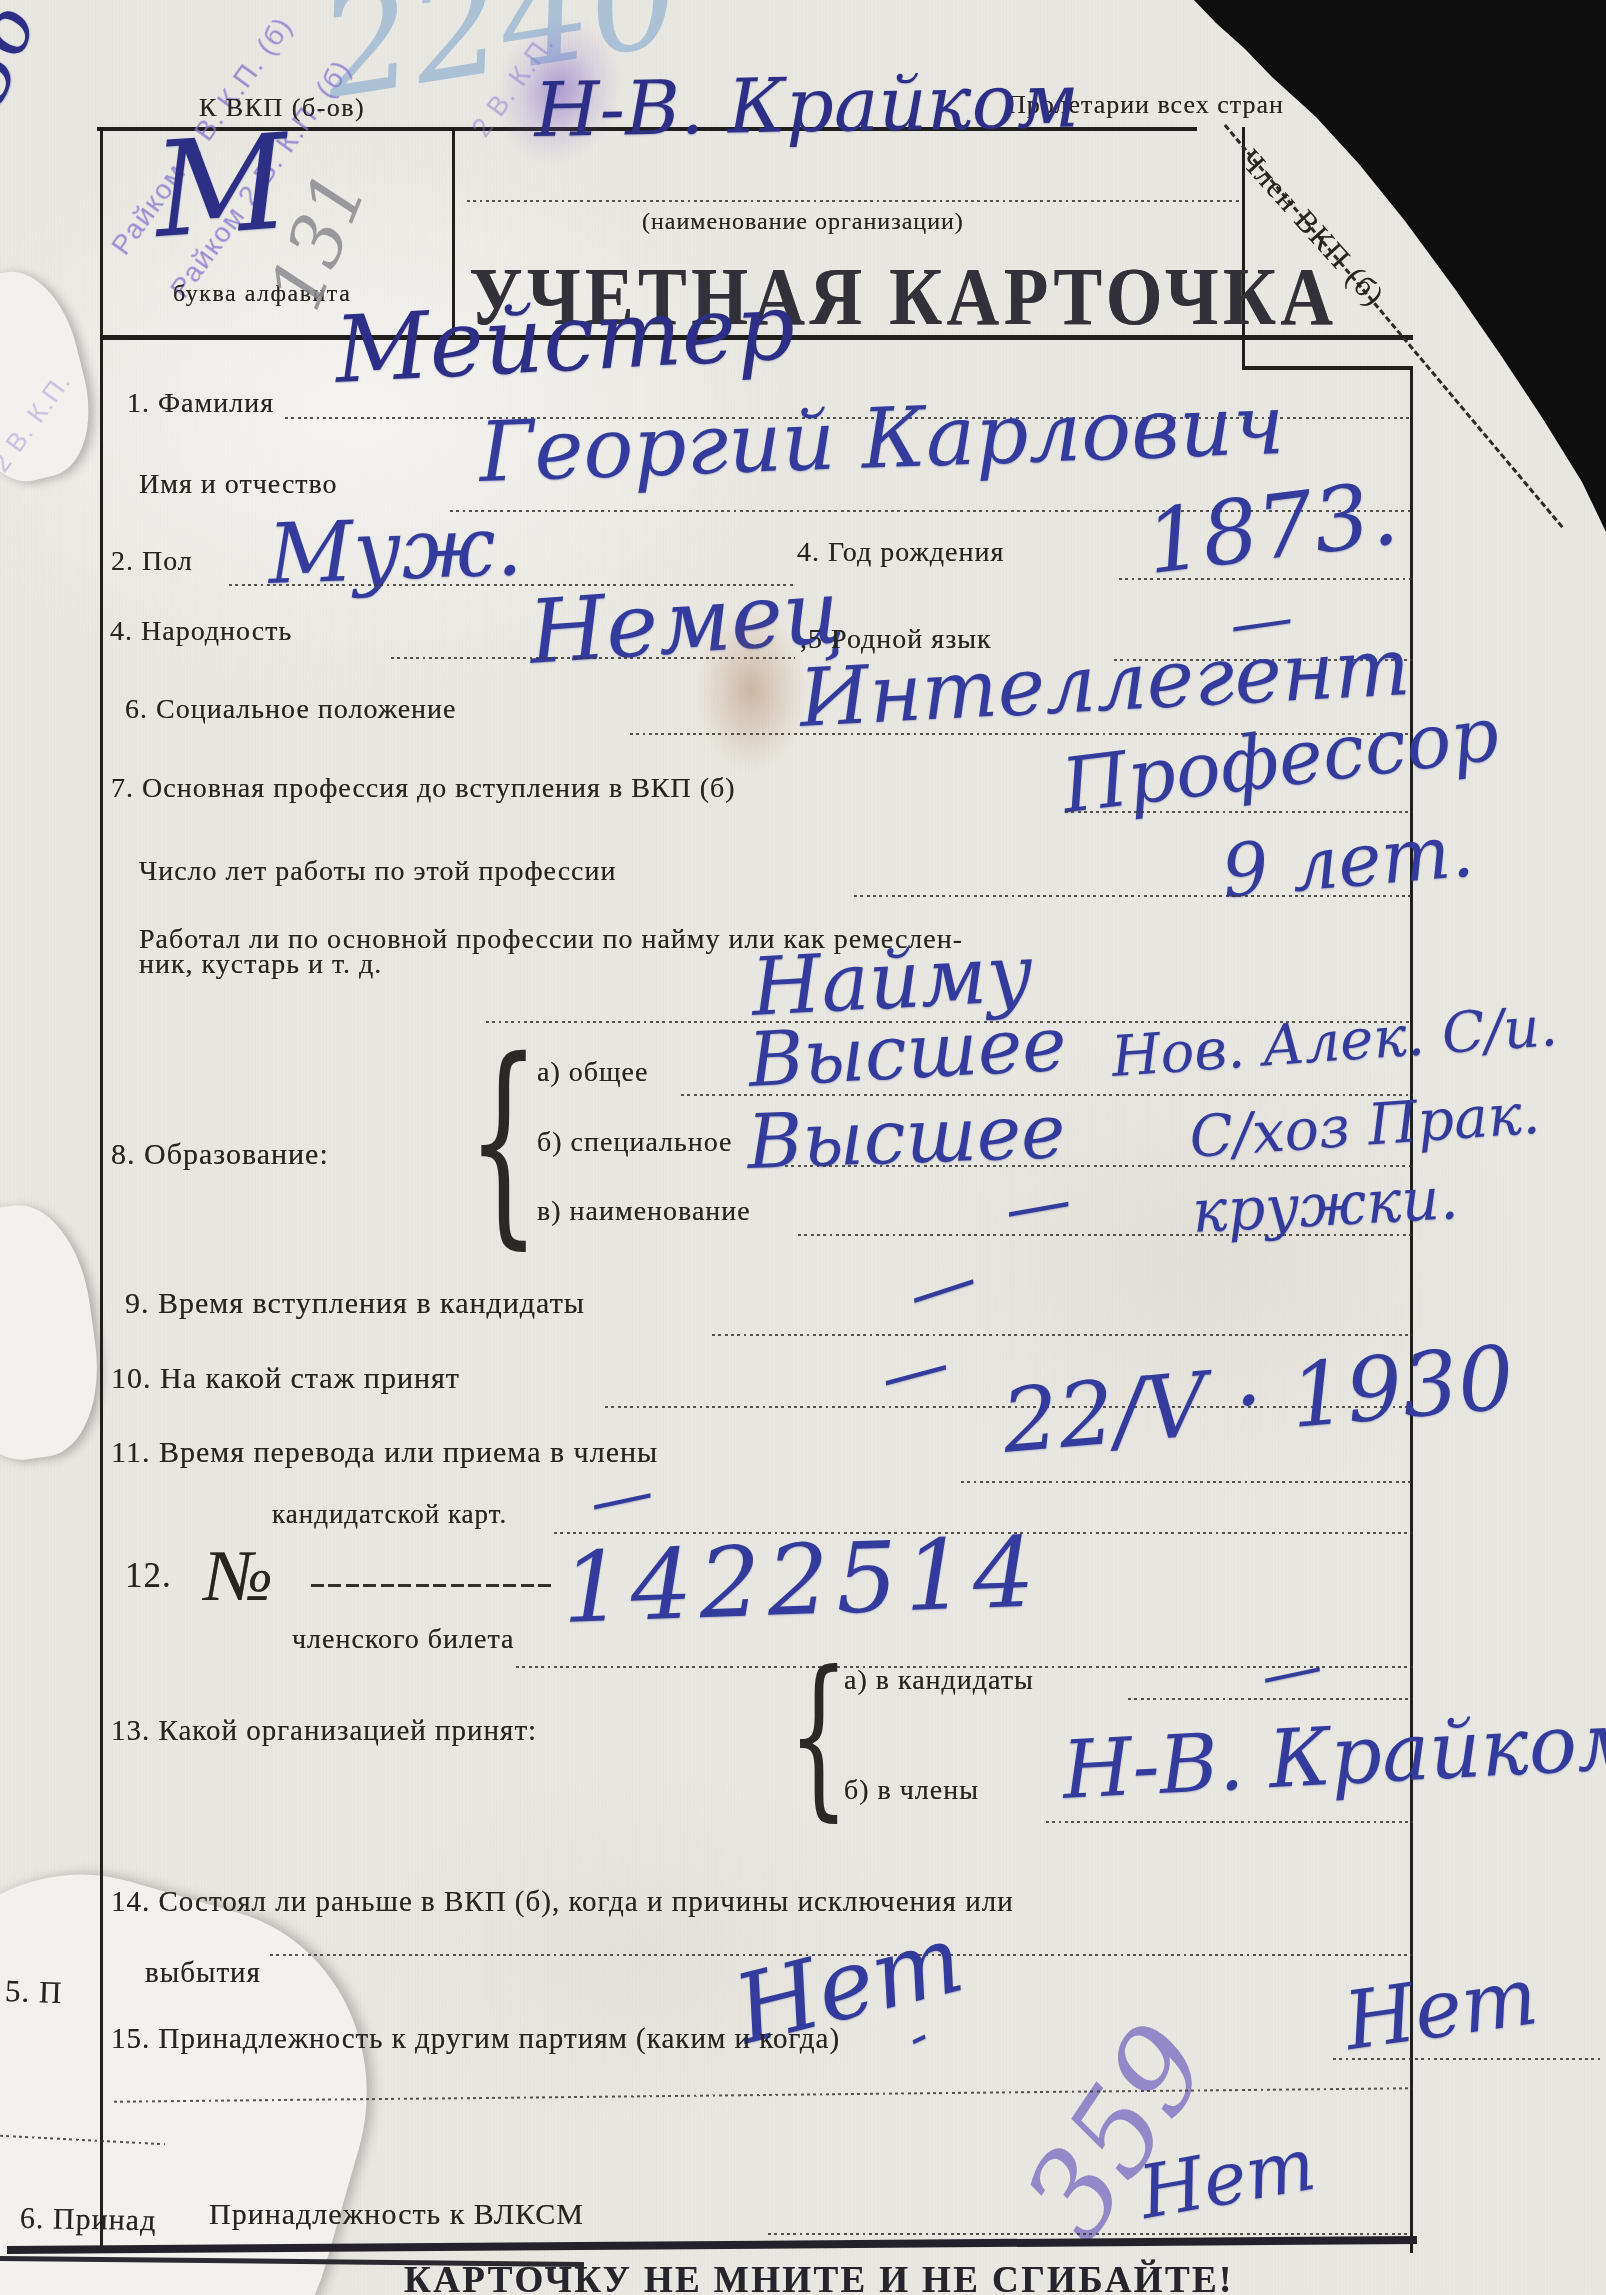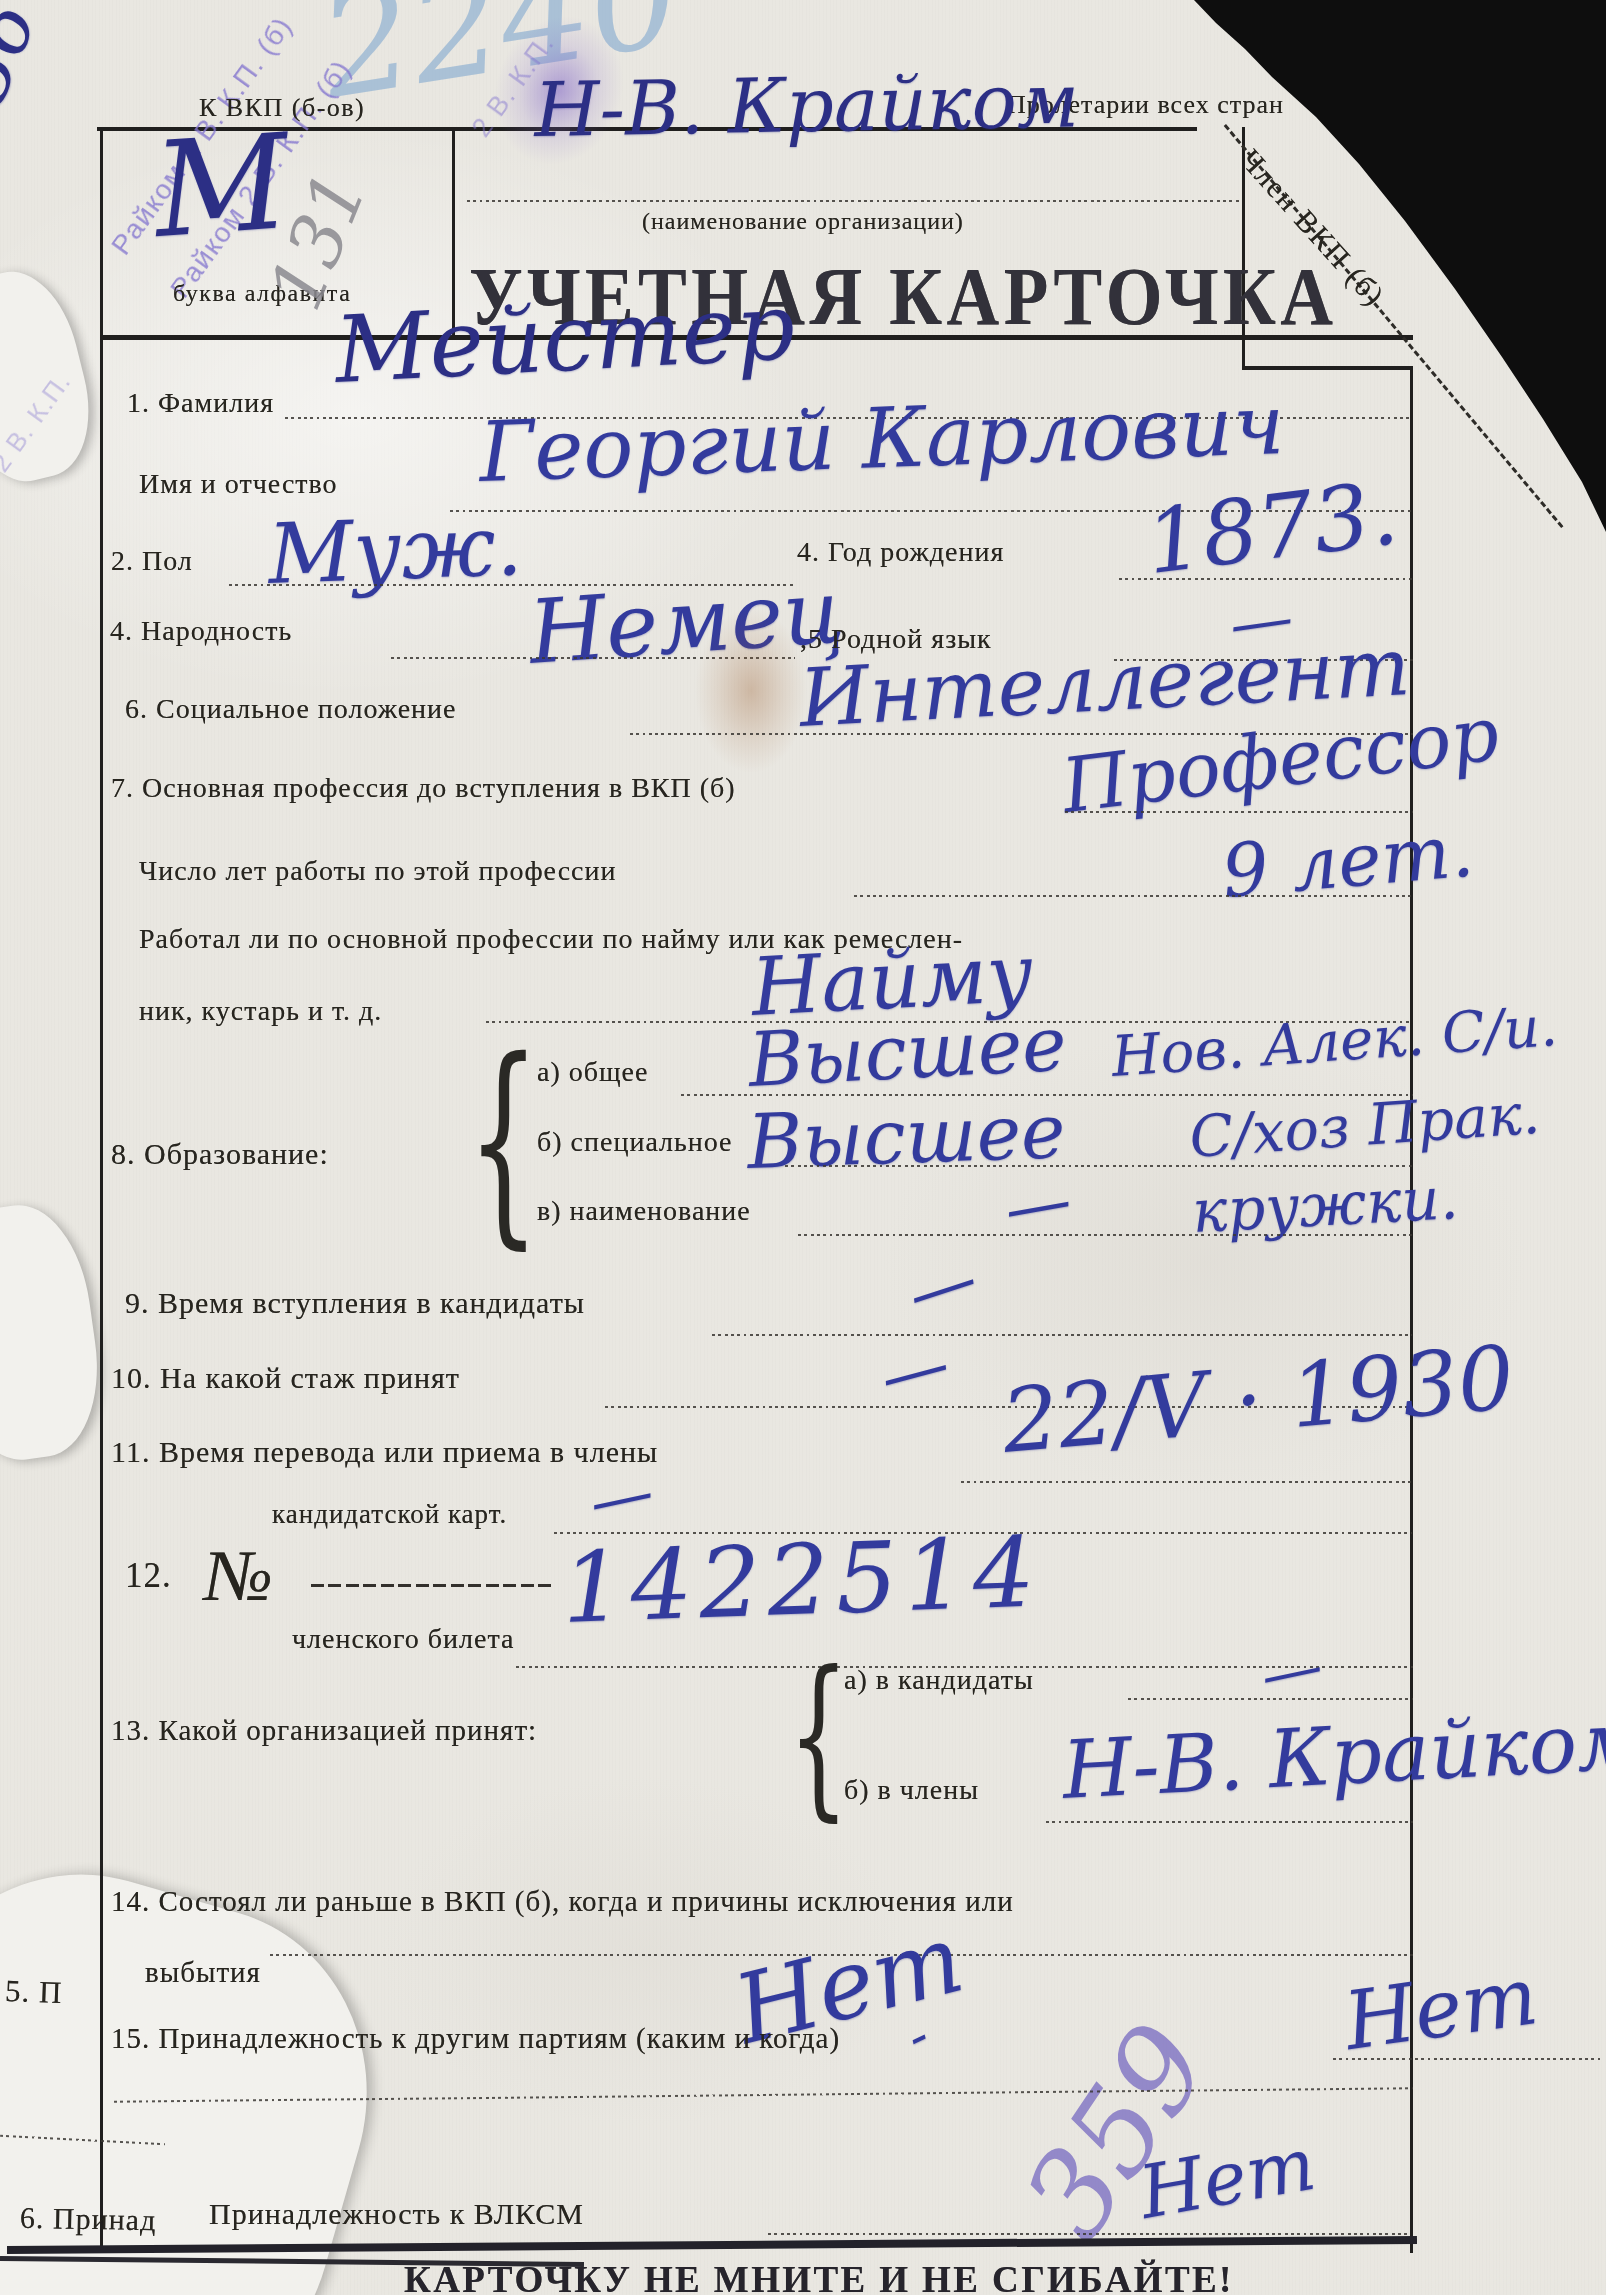--- a/index.html
+++ b/index.html
@@ -105,21 +105,21 @@
     <span class="hw" style="left:802px;top:652px;font-size:80px;transform:rotate(-3deg);">Интеллегент</span>
     <div class="dots" style="left:630px;top:733px;width:783px;"></div>
 
     <span class="lbl" style="left:111px;top:772px;">7. Основная профессия до вступления в ВКП (б)</span>
     <span class="hw" style="left:1068px;top:742px;font-size:75px;transform:rotate(-7deg);">Профессор</span>
     <div class="dots" style="left:1065px;top:811px;width:348px;"></div>
     <span class="lbl" style="left:139px;top:855px;">Число лет работы по этой профессии</span>
     <span class="hw" style="left:1226px;top:829px;font-size:73px;transform:rotate(-5deg);">9 лет.</span>
     <div class="dots" style="left:854px;top:895px;width:559px;"></div>
     <span class="lbl" style="left:139px;top:923px;">Работал ли по основной профессии по найму или как  ремеслен-</span>
-    <span class="lbl" style="left:139px;top:995px;">ник, кустарь и т. д.</span>
+    <span class="lbl" style="left:139px;top:948px;">ник, кустарь и т. д.</span>
     <span class="hw" style="left:754px;top:941px;font-size:80px;transform:rotate(-3deg);">Найму</span>
     <div class="dots" style="left:486px;top:1021px;width:926px;"></div>
 
     <span class="lbl" style="left:111px;top:1137px;font-size:30px;">8. Образование:</span>
     <span class="brace" style="left:467px;top:1012px;font-size:209px;transform:scale(.55,1.05);">{</span>
     <span class="lbl" style="left:537px;top:1056px;">а) общее</span>
     <span class="hw" style="left:751px;top:1016px;font-size:75px;transform:rotate(-3deg);">Высшее</span>
     <span class="hw" style="left:1114px;top:1024px;font-size:56px;transform:rotate(-4deg);">Нов. Алек. С/и.</span>
     <div class="dots" style="left:681px;top:1094px;width:732px;"></div>
     <span class="lbl" style="left:537px;top:1126px;">б) специальное</span>

